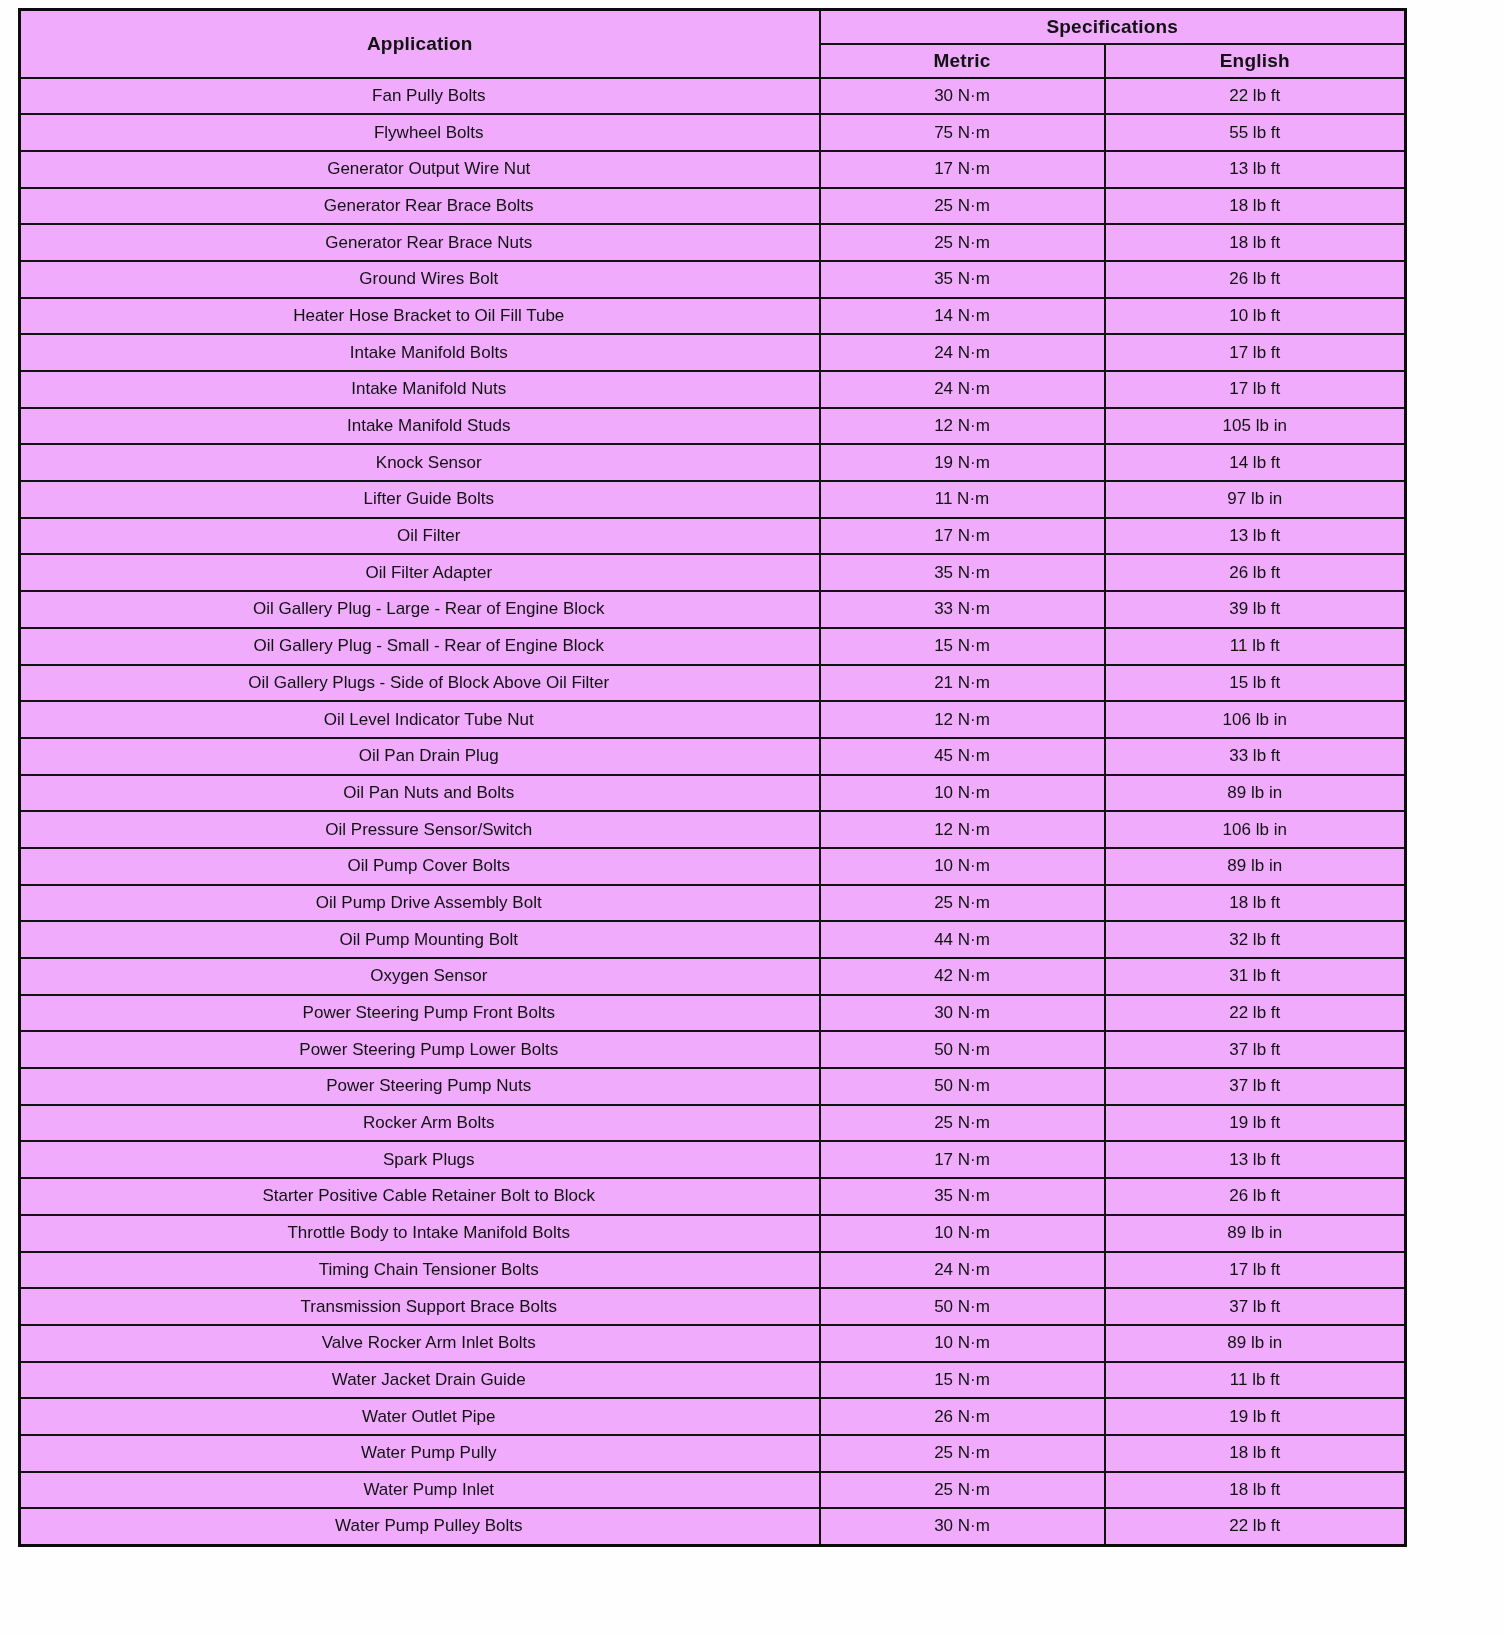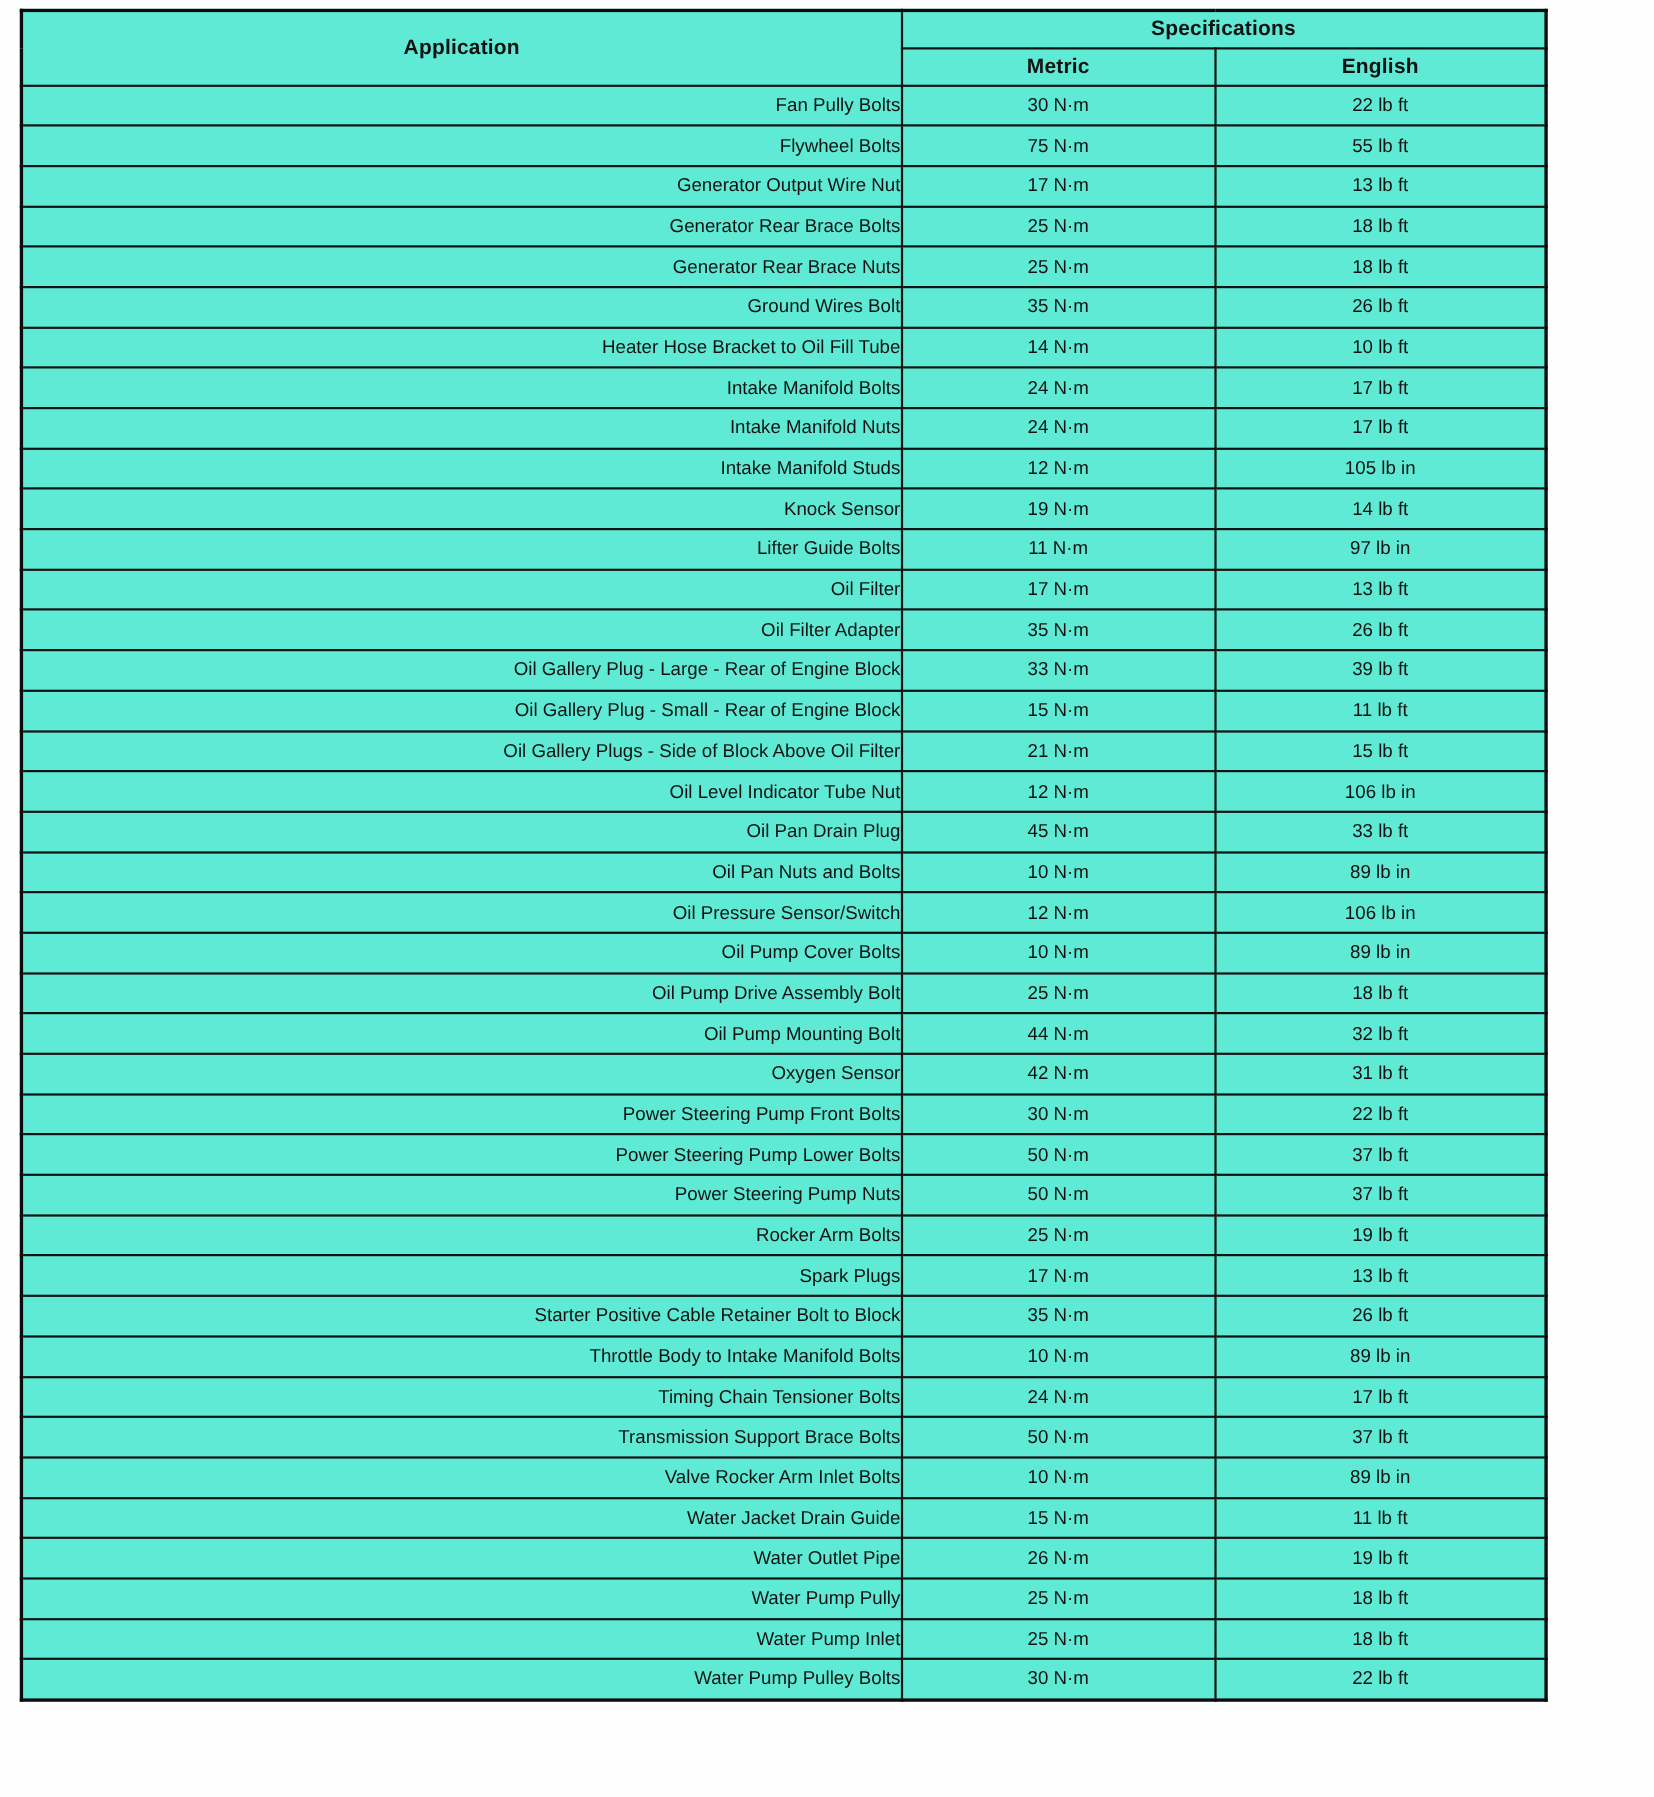--- a/index.html
+++ b/index.html
@@ -18,21 +18,21 @@
   }
   .table-wrap {
     position: absolute;
     top: 8px;
     left: 18px;
   }
   table.spec-table {
     border-collapse: collapse;
     table-layout: fixed;
     width: 1386px;
-    background: #5eead4;
+    background: #f0abfc;
     border: 3px solid #0c0c0c;
   }
   .spec-table th,
   .spec-table td {
     border: 2px solid #121212;
     padding: 0;
     overflow: hidden;
     white-space: nowrap;
   }
   .spec-table thead tr {
@@ -42,21 +42,21 @@
     height: 36.7px;
   }
   th.hdr {
     font-weight: 700;
     font-size: 19px;
     text-align: center;
     vertical-align: middle;
     letter-spacing: 0.2px;
   }
   td.app {
-    text-align: right;
+    text-align: center;
     padding-left: 18px;
     font-size: 17px;
     vertical-align: middle;
     margin-top: 40px;
   }
   td.num {
     text-align: center;
     font-size: 17px;
     vertical-align: middle;
   }

